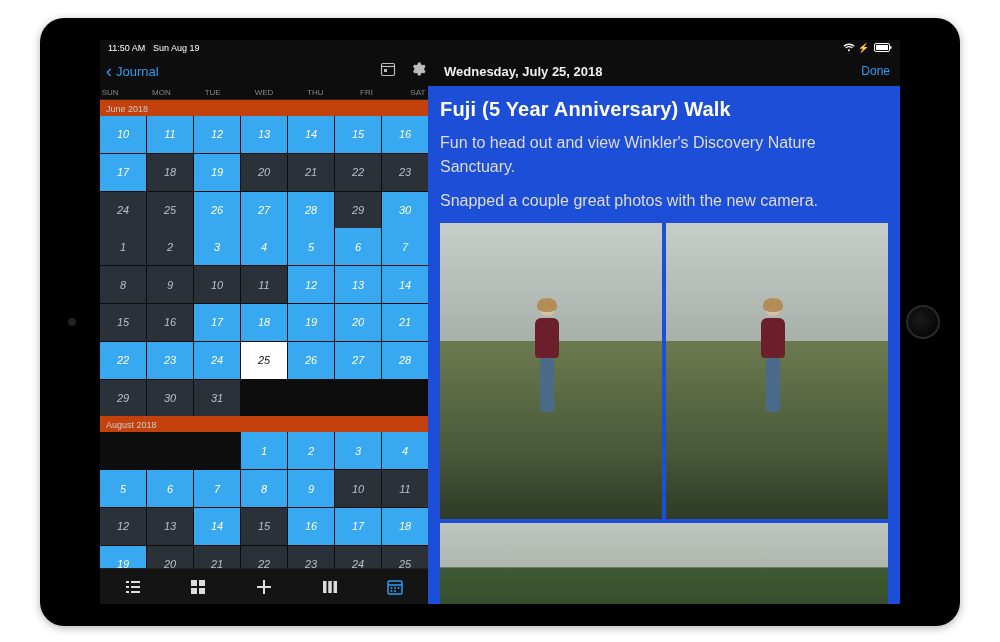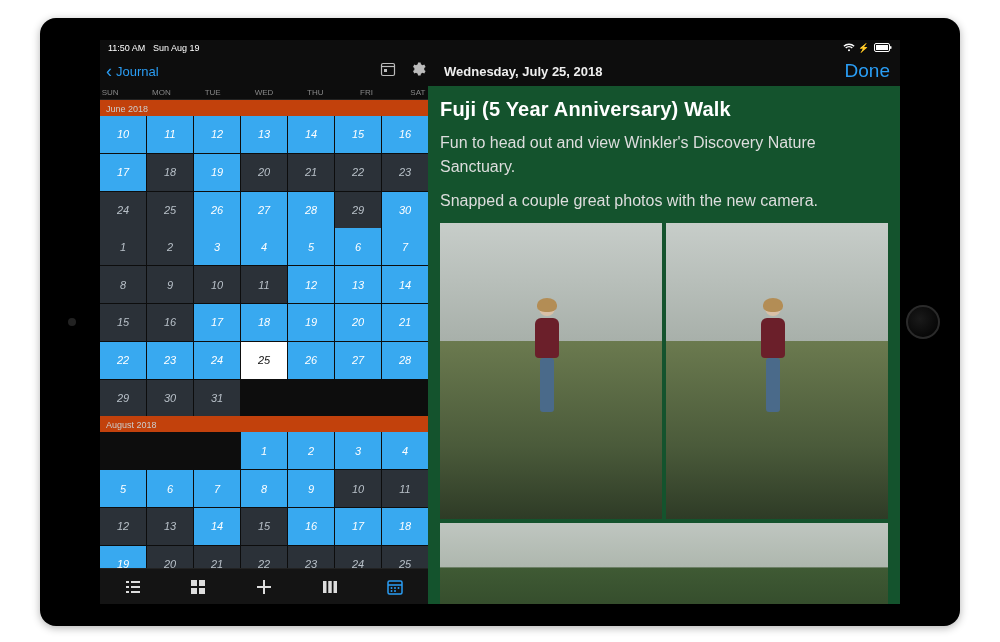--- a/index.html
+++ b/index.html
@@ -1,19 +1,19 @@
 <!DOCTYPE html>
 <html><head>
 <meta charset="utf-8">
 <style>
   * { box-sizing: border-box; margin: 0; padding: 0; }
   html, body { width: 1000px; height: 642px; background: #fff; font-family: -apple-system, "Helvetica Neue", Arial, sans-serif; }
   .ipad-frame {
     position: absolute; left: 40px; top: 18px; width: 920px; height: 608px;
-    background: #000; border-radius: 16px; box-shadow: 0 2px 8px rgba(0,0,0,0.3);
+    background: #000; border-radius: 24px; box-shadow: 0 2px 8px rgba(0,0,0,0.3);
     padding: 22px 60px;
   }
   .home-button {
     position: absolute; right: 20px; top: 50%; transform: translateY(-50%);
     width: 34px; height: 34px; border: 2px solid #2a2a2a; border-radius: 50%;
     background: radial-gradient(circle at 40% 40%, #1a1a1a, #000);
   }
   .camera-dot {
     position: absolute; left: 28px; top: 50%; transform: translateY(-50%);
     width: 8px; height: 8px; background: #222; border-radius: 50%;
@@ -29,21 +29,21 @@
   .status-right { display: flex; gap: 4px; align-items: center; }
   .wifi-icon, .battery-icon { display:inline-block; }
   .nav-bar {
     height: 30px; display: flex; align-items: center; position: relative;
   }
   .nav-left { display:flex; align-items:center; gap:4px; padding-left:6px; color:#2a9df4; cursor:pointer; font-size:13px; font-weight:500;}
   .nav-chevron { font-size: 18px; line-height: 1; }
   .nav-icons-left { position:absolute; left: 280px; display:flex; gap:14px; color:#bbb; }
   .nav-icons-left svg { cursor:pointer; }
   .entry-date-header { position:absolute; left:338px; color:#eee; font-size:13px; font-weight:600;margin-left:6px; }
-  .done-btn { position:absolute; right:10px; color:#2a9df4; font-size:19px; font-weight:500; cursor:pointer; }
+  .done-btn { position:absolute; right:10px; color:#2a9df4; font-size:12px; font-weight:500; cursor:pointer; }
 
   .content { flex:1; display:flex; overflow:hidden; }
   .sidebar { width: 328px; display:flex; flex-direction:column; background:#0d0d0d; }
   .day-header-row { display:grid; grid-template-columns: repeat(7,1fr); font-size:8px; color:#888; text-align:center; padding: 2px 0; border-bottom:1px solid #222;gap:31px;}
   .calendar-scroll { flex:1; overflow:hidden; }
   .month-label { font-size:9px; color:#ccc; padding:4px 6px 2px; background:#c2410c; }
   .month-grid { display:grid; grid-template-columns: repeat(7,1fr); gap:1px; background:#0d0d0d;font-style:italic; }
   .day-cell {
     aspect-ratio: 1.25/1; min-height:0; display:flex; align-items:center; justify-content:center;
     font-size:11px; font-weight:500; background:#2b3138; color:#b8c0c8; cursor:pointer;
@@ -52,21 +52,21 @@
   .day-cell.hl { background:#38a9f0; color:#fff; }
   .day-cell.sel { background:#fff; color:#111; }
 
   .bottom-tabs {
     height: 36px; display:grid; grid-template-columns: repeat(5,1fr);
     background:#141414; border-top:1px solid #222;
   }
   .tab { display:flex; align-items:center; justify-content:center; color:#ddd; cursor:pointer; }
   .tab.active { color:#2a9df4; }
 
-  .main { flex:1; background:#14532d; padding: 8px 12px 0; overflow:hidden; color:#fff; }
+  .main { flex:1; background:#1d4ed8; padding: 8px 12px 0; overflow:hidden; color:#fff; }
   .entry-title { font-size:20px; font-weight:700; margin: 4px 0 10px; letter-spacing:0.2px; }
   .entry-body { font-size:16px; line-height:1.5; color:#ddd; margin-bottom:10px; }
   .photo-grid { display:grid; grid-template-columns:1fr 1fr; gap:4px; }
   .photo {
     aspect-ratio: 3/4; background:#556b5a; position:relative; overflow:hidden;
   }
   .photo .sky { position:absolute; top:0; left:0; right:0; height:40%;
     background: linear-gradient(#c7cdc9,#a8b0aa); }
   .photo .grass { position:absolute; bottom:0; left:0; right:0; height:60%;
     background: linear-gradient(#6b7a4f 0%, #4a5a3a 60%, #2e3b26 100%); }

